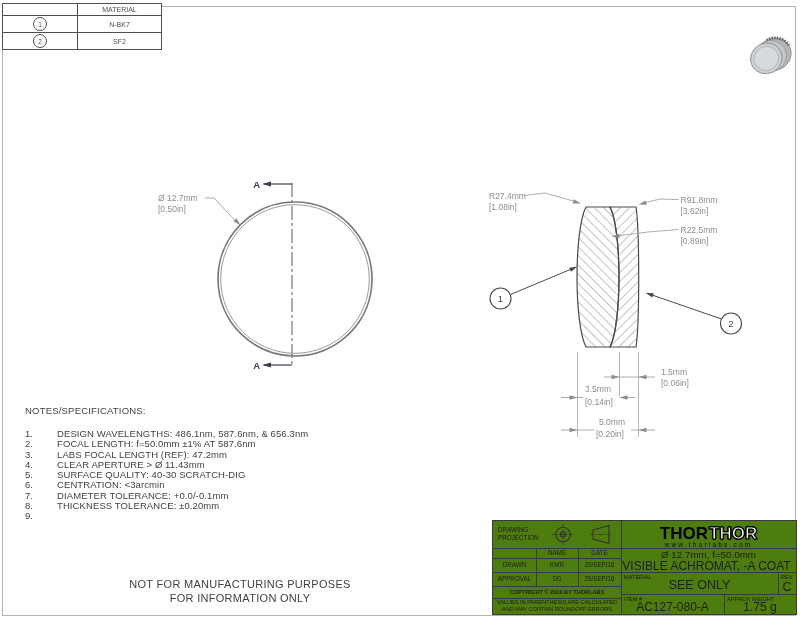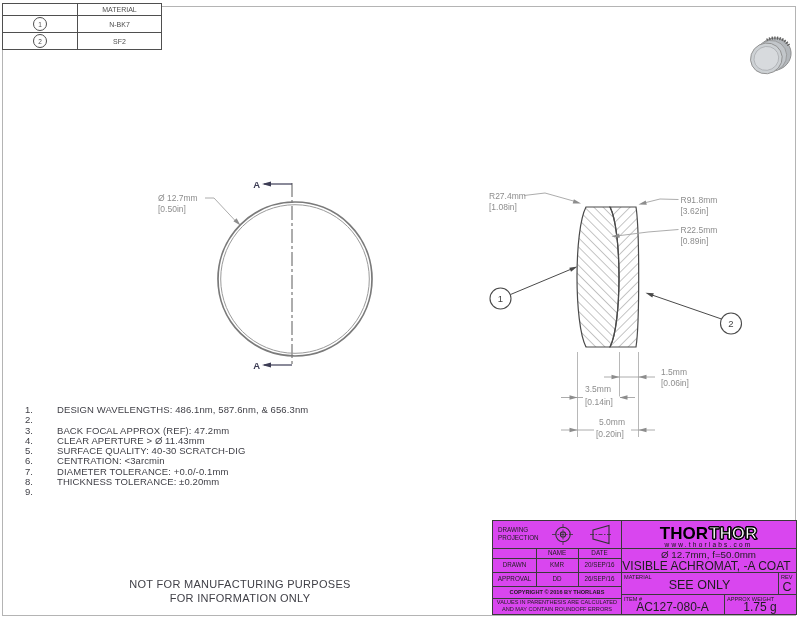--- a/index.html
+++ b/index.html
@@ -27,21 +27,21 @@
   .note-row{display:flex;line-height:10.3px;}
   .note-num{width:32px;flex:none;}
   .note-text{white-space:pre-line;letter-spacing:0.1px;}
 
   
   .footer-note{position:absolute;left:60px;top:578px;width:360px;text-align:center;
                font-size:11px;line-height:13.5px;color:#3f3f46;letter-spacing:0.3px;}
 
   
   .tb{position:absolute;left:492px;top:520px;width:303px;height:93px;border:1px solid #3a3a3a;
-      background:#d946ef;color:#1e1e1e;}
+      background:#4d7c0f;color:#1e1e1e;}
   .tb-line{position:absolute;background:#3a3a3a;}
   .tb-text{position:absolute;white-space:pre-line;}
   .tb-small{font-size:6.3px;line-height:7.6px;}
   .tb-tiny{font-size:5.6px;line-height:6.6px;}
   .tb-cell{position:absolute;display:flex;align-items:center;justify-content:center;text-align:center;}
   .logo{position:absolute;left:128px;top:0;width:175px;height:21px;display:flex;align-items:flex-end;
         justify-content:center;font-weight:bold;font-size:17px;letter-spacing:0px;line-height:17px;}
   .logo .thor{color:#000;}
   .logo .labs{color:#fff;-webkit-text-stroke:1px #000;text-shadow:-1px 0 #000,1px 0 #000,0 -1px #000,0 1px #000;margin-left:1px;}
   .website{position:absolute;left:128px;top:20px;width:175px;text-align:center;font-size:6.5px;
@@ -191,30 +191,32 @@
         <polygon points="638.5,430 646.5,427.8 646.5,432.2" fill="#8d8d8d"></polygon>
         <rect x="596" y="416.5" width="32" height="9.5" fill="#fff"></rect>
         <text class="dimtxt" x="599" y="424.5">5.0mm</text>
         <rect x="594" y="428.5" width="37" height="9.5" fill="#fff"></rect>
         <text class="dimtxt" x="596" y="436.5">[0.20in]</text>
       </g>
     </g>
   </svg>
 
   <div class="notes">
+    <div class="notes-title">NOTES/SPECIFICATIONS:</div>
     <div class="note-row">
         <span class="note-num">1.</span>
         <span class="note-text">DESIGN WAVELENGTHS: 486.1nm, 587.6nm, &amp; 656.3nm</span>
       </div>
     <div class="note-row">
         <span class="note-num">2.</span>
+        <span class="note-text">FOCAL LENGTH: f=50.0mm ±1% AT 587.6nm</span>
       </div>
     <div class="note-row">
         <span class="note-num">3.</span>
-        <span class="note-text">BACK FOCAL APPROX (REF): 47.2mm</span>
+        <span class="note-text">LABS FOCAL LENGTH (REF): 47.2mm</span>
       </div>
     <div class="note-row">
         <span class="note-num">4.</span>
         <span class="note-text">CLEAR APERTURE &gt; Ø 11.43mm</span>
       </div>
     <div class="note-row">
         <span class="note-num">5.</span>
         <span class="note-text">SURFACE QUALITY: 40-30 SCRATCH-DIG</span>
       </div>
     <div class="note-row">

